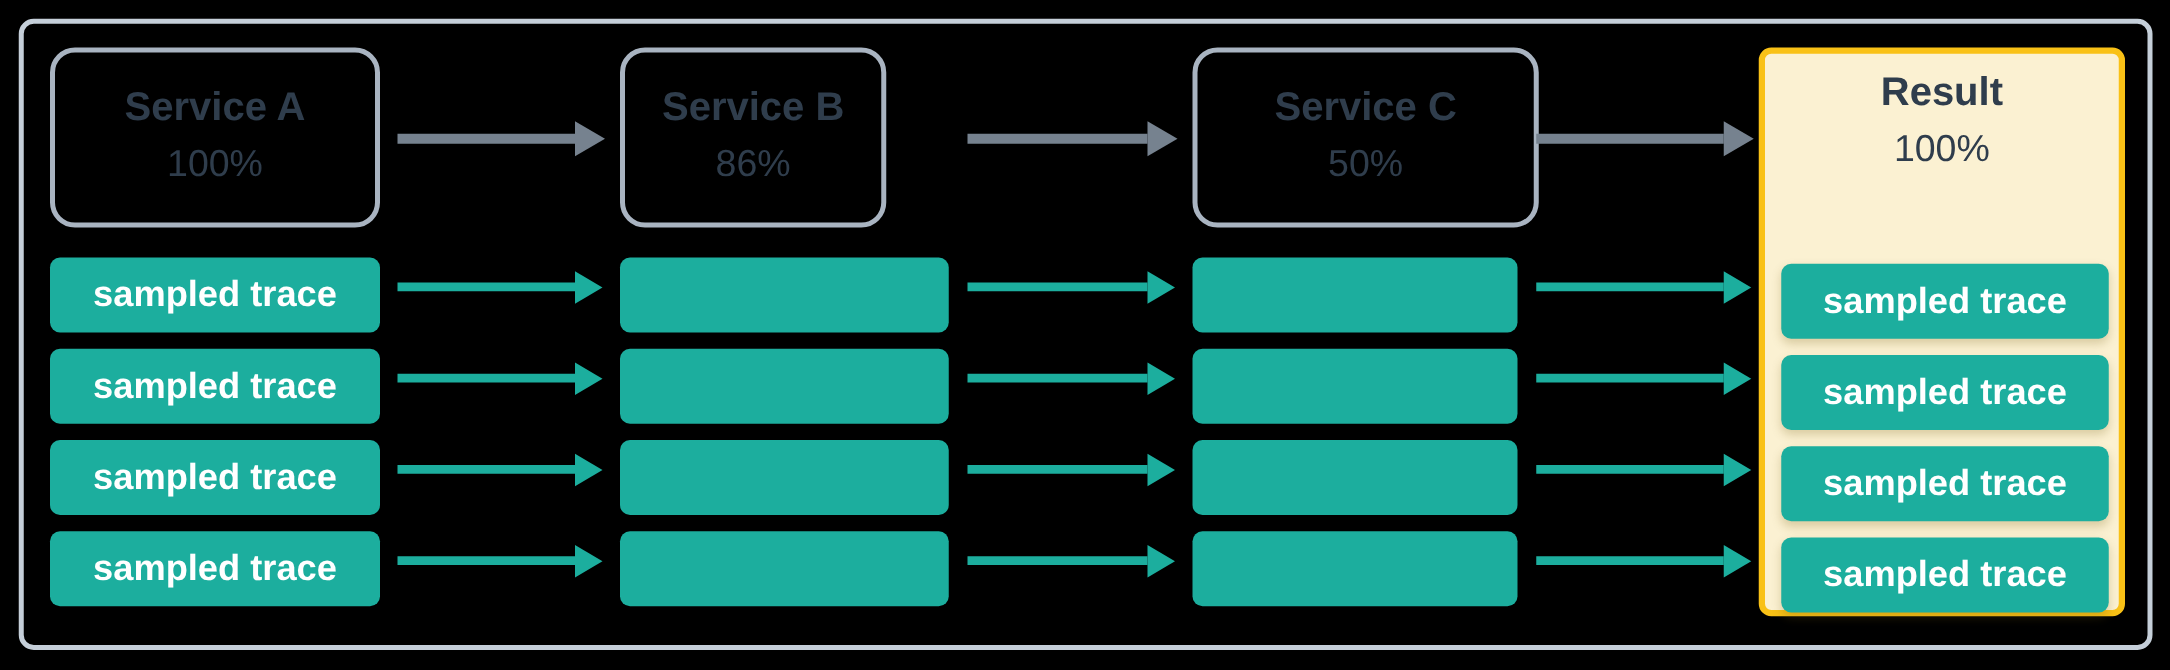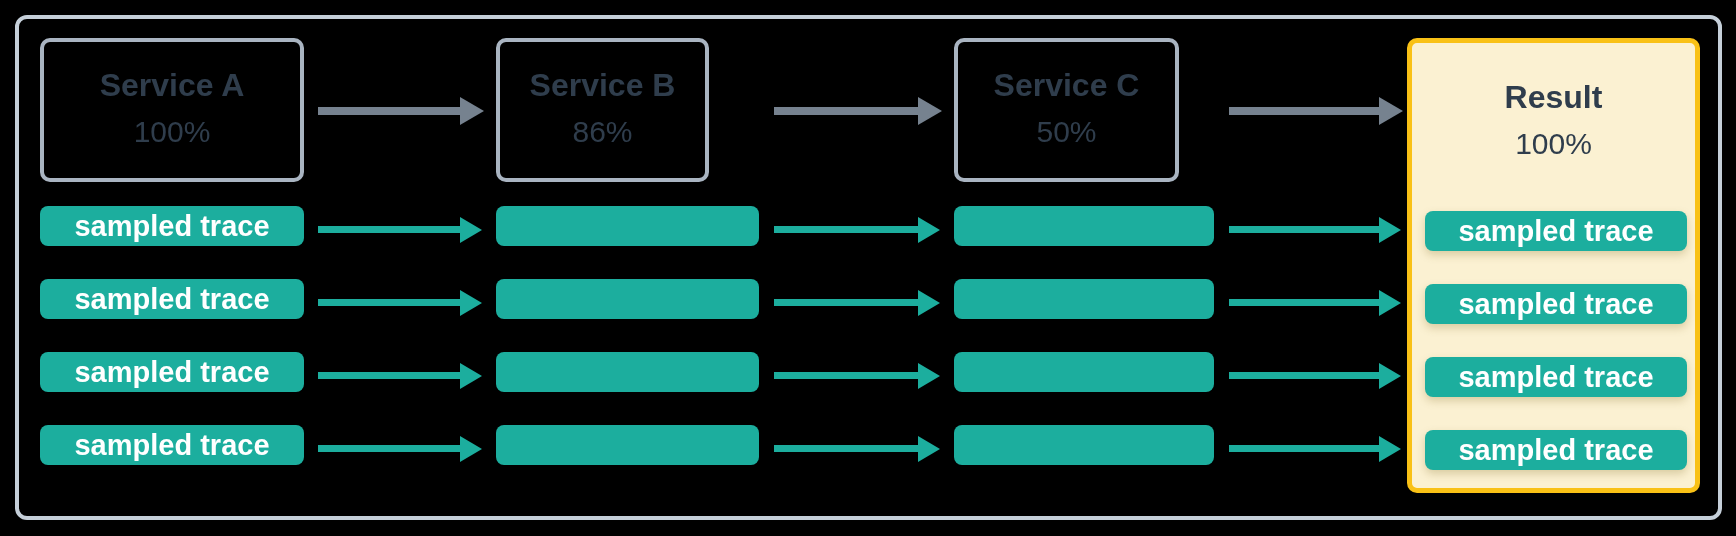--- a/index.html
+++ b/index.html
@@ -7,39 +7,39 @@
        font-family:"Liberation Sans","DejaVu Sans",sans-serif;}
   .canvas{position:relative;width:1736px;height:536px;background:var(--background,#000);}
 
   
   .frame{position:absolute;left:15px;top:15px;width:1707px;height:505px;
          border:4px solid var(--frame-border,#C5CFD9);border-radius:12px;
          box-sizing:border-box;background:transparent;}
 
   
   .service-box{position:absolute;top:38px;height:144px;box-sizing:border-box;
-               border:4px solid var(--service-border,#A9B4C1);border-radius:10px;
+               border:4px solid var(--service-border,#A9B4C1);border-radius:20px;
                background:transparent;display:flex;flex-direction:column;
                align-items:center;justify-content:center;}
   .svc-title{color:var(--heading-text,#2F3D4C);font-size:32px;font-weight:bold;
              line-height:44px;white-space:nowrap;}
   .svc-pct{color:var(--heading-text,#2F3D4C);font-size:30px;font-weight:400;
            line-height:50px;white-space:nowrap;}
 
   
   .result-box{position:absolute;left:1407px;top:38px;width:293px;height:455px;
               box-sizing:border-box;border:5px solid var(--result-border,#F9C116);
               border-radius:10px;background:var(--result-fill,#FBF1D2);
-              padding-top:32px;display:flex;flex-direction:column;align-items:center;}
+              padding-top:8px;display:flex;flex-direction:column;align-items:center;}
   .result-box .trace{position:absolute;left:13px;width:262px;
                      box-shadow:0 4px 8px rgba(120,95,20,.25);}
   .rr0{top:168px}.rr1{top:241px}.rr2{top:314px}.rr3{top:387px}
 
   
-  .trace{position:absolute;height:40px;border-radius:8px;
+  .trace{position:absolute;height:60px;border-radius:8px;
          background:var(--trace-fill,#1CAE9E);
          display:flex;align-items:center;justify-content:center;
          color:var(--trace-text,#fff);font-size:29px;font-weight:600;
          white-space:nowrap;text-align:center;}
   .cA{left:40px;width:264px}
   .cB{left:496px;width:263px}
   .cC{left:954px;width:260px}
   .r0{top:206px}.r1{top:279px}.r2{top:352px}.r3{top:425px}
 
   
@@ -86,21 +86,21 @@
   <div class="trace cB r1"></div>
   <div class="trace cB r2"></div>
   <div class="trace cB r3"></div>
 
   <div class="arrow ag g2"></div>
   <div class="arrow at g2 t0"></div>
   <div class="arrow at g2 t1"></div>
   <div class="arrow at g2 t2"></div>
   <div class="arrow at g2 t3"></div>
 
-  <div class="service-box" style="left:954px;width:225px">
+  <div class="service-box" style="left:954px;width:277px">
     <div class="svc-title">Service C</div>
     <div class="svc-pct">50%</div>
   </div>
   <div class="trace cC r0"></div>
   <div class="trace cC r1"></div>
   <div class="trace cC r2"></div>
   <div class="trace cC r3"></div>
 
   <div class="arrow ag g3"></div>
   <div class="arrow at g3 t0"></div>

